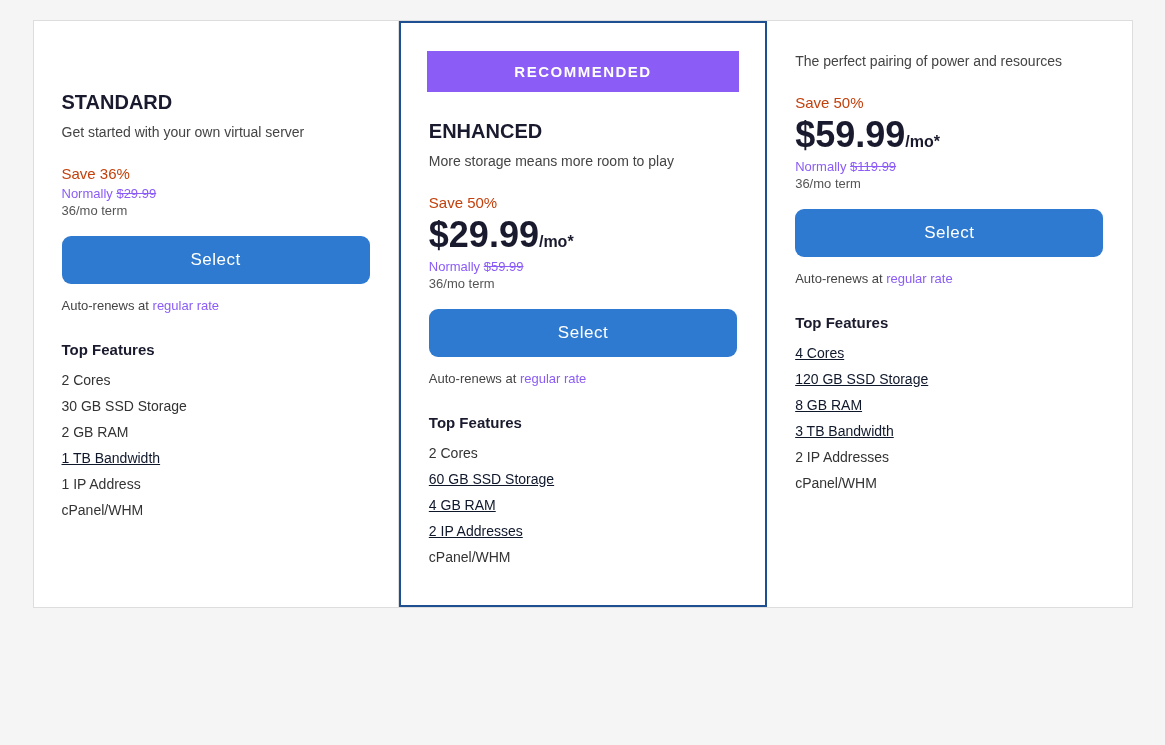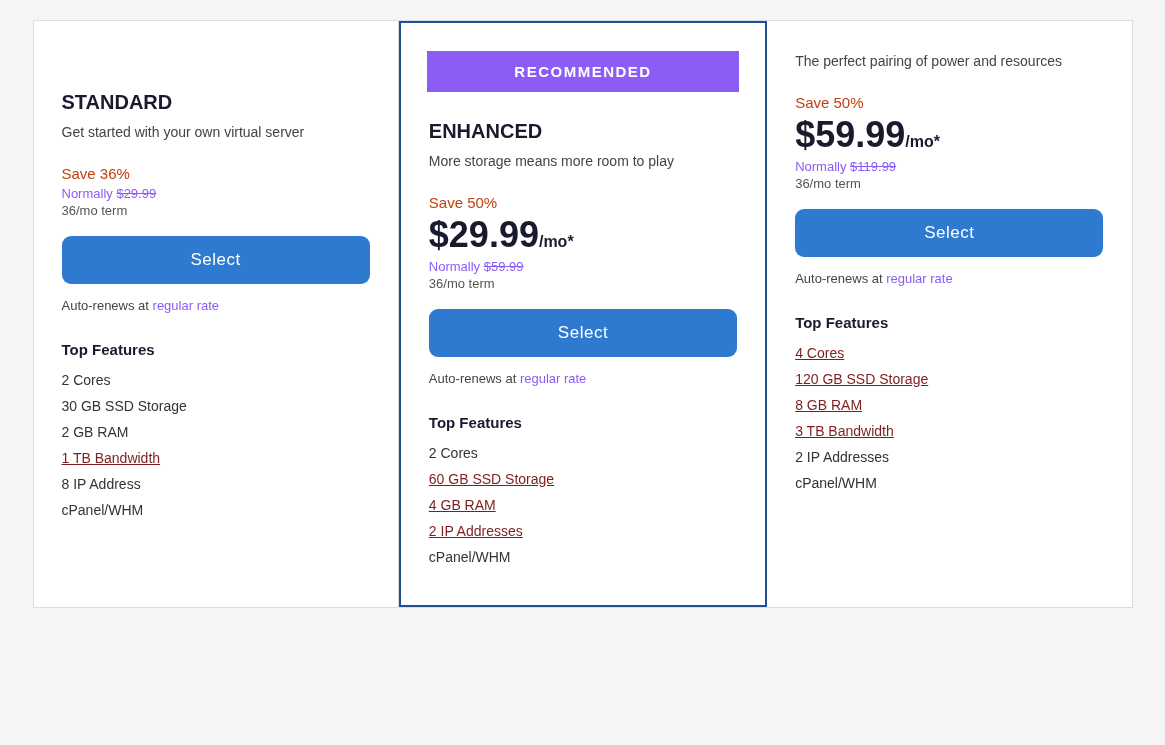--- a/index.html
+++ b/index.html
@@ -117,21 +117,21 @@
       font-weight: bold;
       color: #1a1a2e;
       margin-bottom: 14px;
     }
     .feature-item {
       font-size: 14px;
       color: #333;
       margin-bottom: 10px;
     }
     .feature-item a {
-      color: #7f1d1d;
+      color: #0f172a;
       text-decoration: underline;
       cursor: pointer;
     }
   </style>
 </head>
 <body>
 
 <div class="pricing-wrapper" id="pricing-table">
     <div class="plan-col">
       <div class="plan-name">STANDARD</div>
@@ -139,21 +139,21 @@
       <div class="save-label">Save 36%</div>
       <div class="price-normal">Normally <s>$29.99</s></div>
       <div class="price-term">36/mo term</div>
       <button class="select-btn">Select</button>
       <div class="auto-renew">Auto-renews at <a href="#">regular rate</a></div>
       <div class="top-features-label">Top Features</div>
       <div class="feature-item">2 Cores</div>
       <div class="feature-item">30 GB SSD Storage</div>
       <div class="feature-item">2 GB RAM</div>
       <div class="feature-item"><a href="#">1 TB Bandwidth</a></div>
-      <div class="feature-item">8 IP Address</div>
+      <div class="feature-item">1 IP Address</div>
       <div class="feature-item">cPanel/WHM</div>
     </div>
     <div class="plan-col recommended">
       <div class="recommended-banner">RECOMMENDED</div>
       <div class="plan-name">ENHANCED</div>
       <div class="plan-desc">More storage means more room to play</div>
       <div class="save-label">Save 50%</div>
       <div class="price-main">$29.99<span class="per-mo">/mo*</span></div>
       <div class="price-normal">Normally <s>$59.99</s></div>
       <div class="price-term">36/mo term</div>

